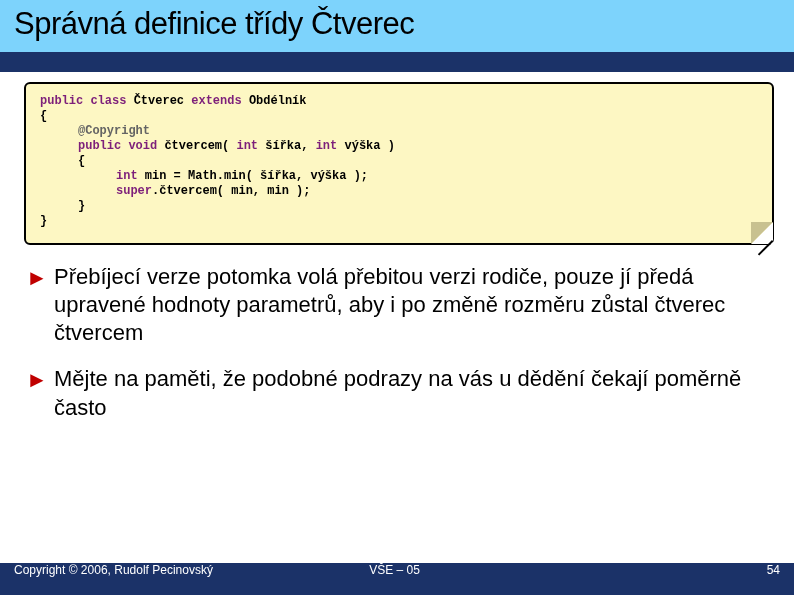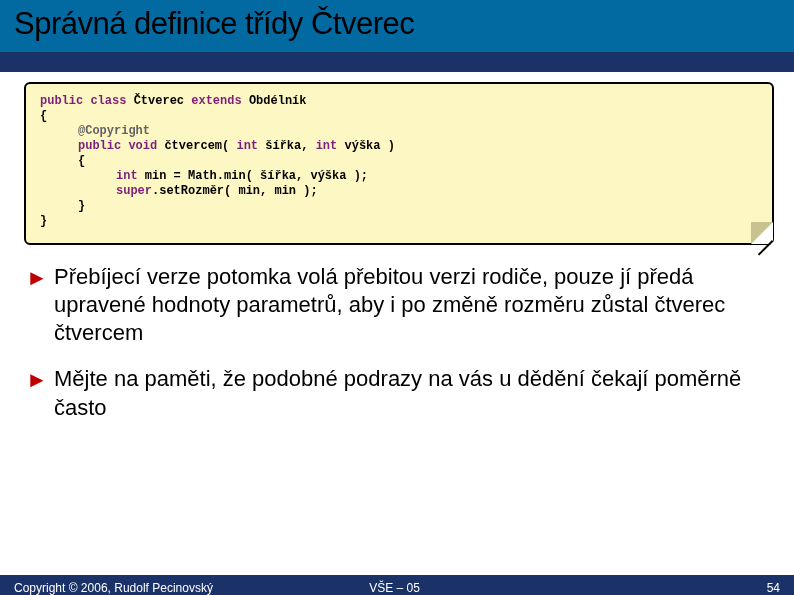--- a/index.html
+++ b/index.html
@@ -5,21 +5,21 @@
   * { margin: 0; padding: 0; box-sizing: border-box; }
   body {
     width: 794px;
     height: 595px;
     font-family: Arial, Helvetica, sans-serif;
     background: #ffffff;
     position: relative;
     overflow: hidden;
   }
   .title-bar {
-    background: #0369a1;
+    background: #7dd3fc;
     padding: 6px 6px 10px 14px;
     border-bottom: 0;
   }
   .title-text {
     font-size: 31px;
     color: #000;
     font-weight: normal;
     letter-spacing: -0.5px;
   }
   .navy-band {
@@ -90,26 +90,26 @@
     left: 2px;
     top: 1px;
     color: #c00000;
     font-size: 22px;
   }
   .footer {
     position: absolute;
     left: 0;
     right: 0;
     bottom: 0;
-    height: 20px;
+    height: 32px;
     background: #1b3268;
     color: #fff;
     font-size: 12px;
     display: flex;
-    align-items: flex-end;
+    align-items: flex-start;
     padding: 0 14px;
   }
   .footer .center {
     position: absolute;
     left: 0;
     right: 5px;
     text-align: center;
   }
   .footer .right {
     position: absolute;
@@ -128,21 +128,21 @@
 
 <div class="content">
 
   <div class="code-box">
     <pre><span class="kw">public class</span> <span class="plain">Čtverec</span> <span class="kw">extends</span> <span class="plain">Obdélník</span></pre>
     <pre><span class="plain">{</span></pre>
     <pre class="indent1"><span class="annot">@Copyright</span></pre>
     <pre class="indent1"><span class="kw">public void</span> <span class="plain">čtvercem(</span> <span class="kw">int</span> <span class="plain">šířka,</span> <span class="kw">int</span> <span class="plain">výška )</span></pre>
     <pre class="indent1"><span class="plain">{</span></pre>
     <pre class="indent2"><span class="kw">int</span> <span class="plain">min = Math.min( šířka, výška );</span></pre>
-    <pre class="indent2"><span class="kw">super</span><span class="plain">.setRozměr( min, min );</span></pre>
+    <pre class="indent2"><span class="kw">super</span><span class="plain">.čtvercem( min, min );</span></pre>
     <pre class="indent1"><span class="plain">}</span></pre>
     <pre><span class="plain">}</span></pre>
     <div class="fold"></div>
   </div>
 
   <div class="bullet-block">
     <span class="arrow">►</span>
     <span>Přebíjecí verze potomka volá přebitou verzi rodiče, pouze jí předá upravené hodnoty parametrů, aby i po změně rozměru zůstal čtverec čtvercem</span>
   </div>
 

